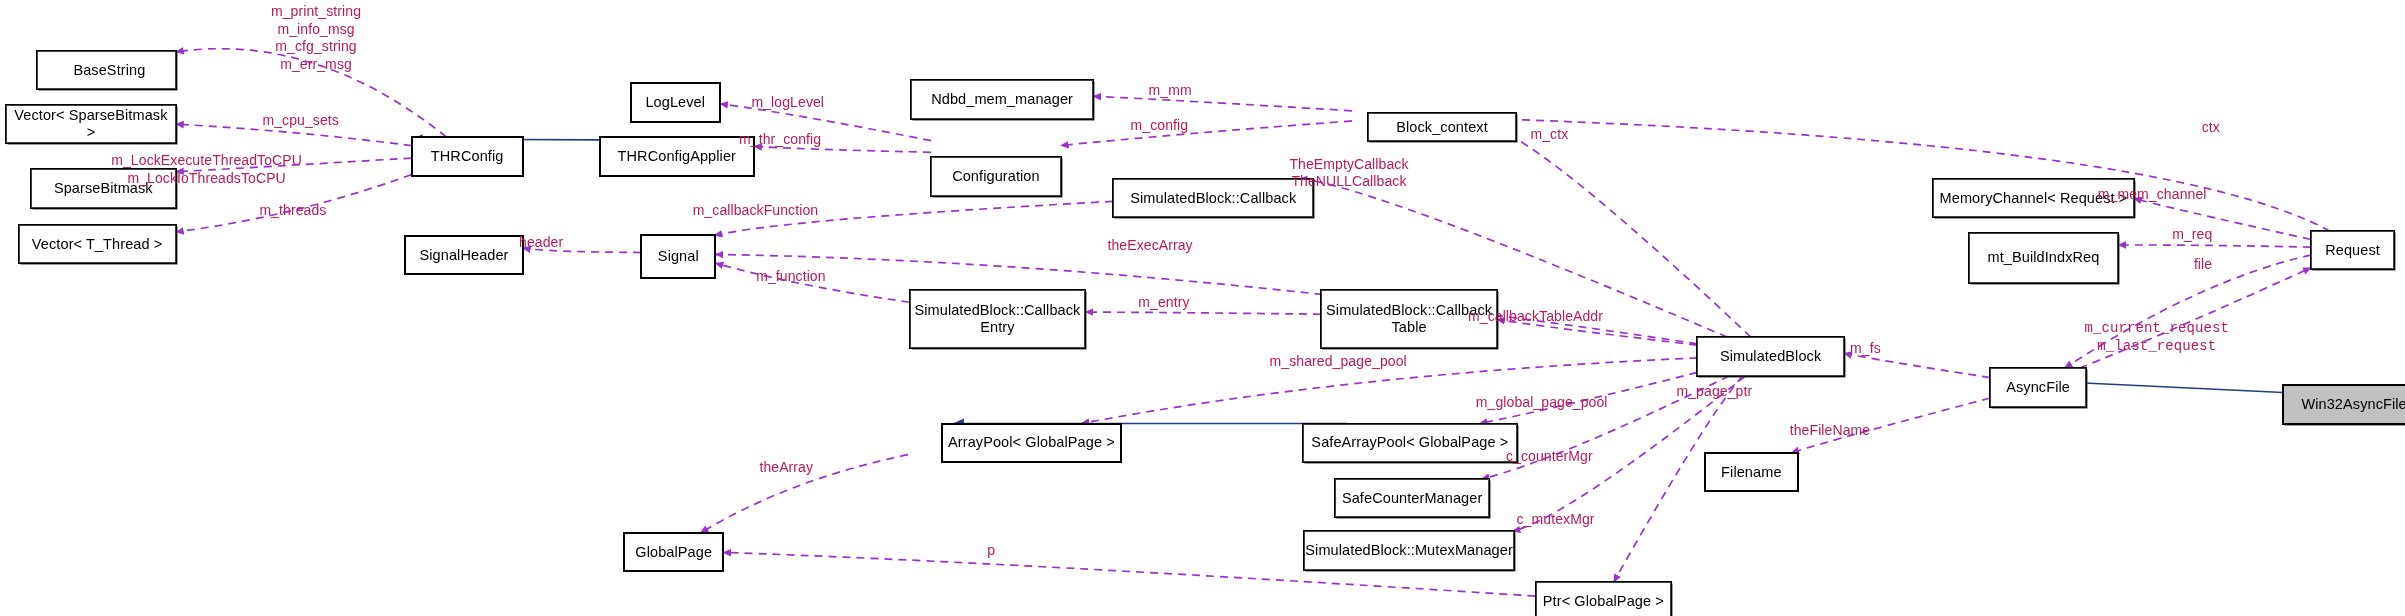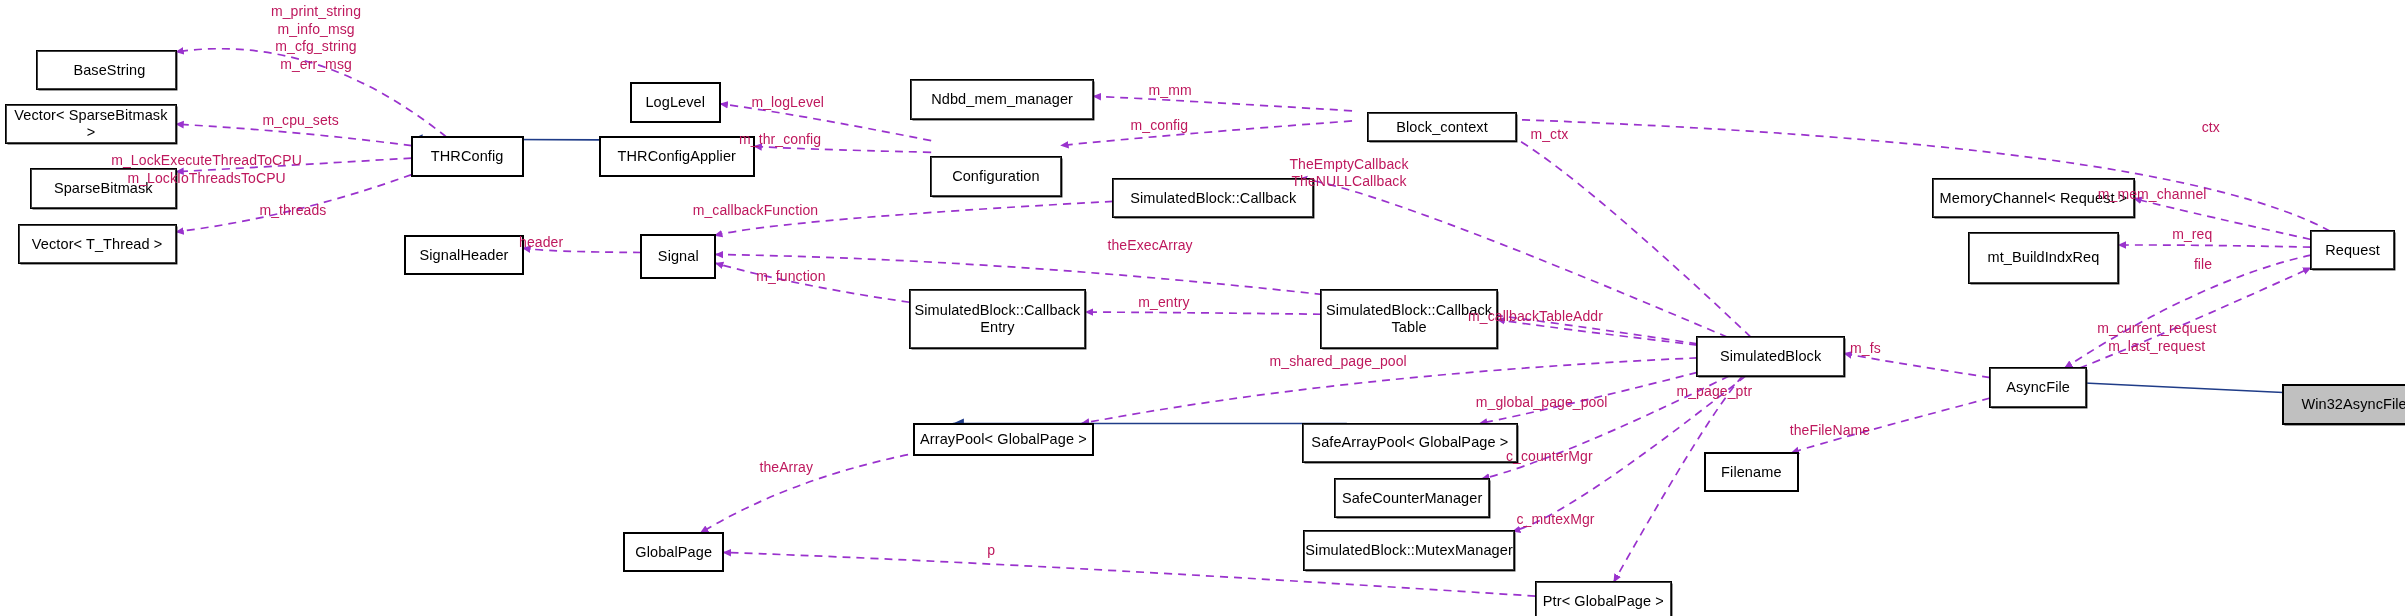--- a/index.html
+++ b/index.html
@@ -117,21 +117,21 @@
       <div class="node" style="left: 411.625px; top: 137.06px; width: 111px; height: 38.5px;">THRConfig</div>
       <div class="node" style="left: 405.458px; top: 235.62px; width: 117.167px; height: 38.5px;">SignalHeader</div>
       <div class="node" style="left: 624.375px; top: 532.84px; width: 98.6667px; height: 38.5px;">GlobalPage</div>
       <div class="node" style="left: 641.333px; top: 235px; width: 74px; height: 43px;">Signal</div>
       <div class="node" style="left: 630.542px; top: 83.16px; width: 89.4167px; height: 38.5px;">LogLevel</div>
       <div class="node" style="left: 599.708px; top: 137.06px; width: 154.167px; height: 38.5px;">THRConfigApplier</div>
       <div class="node shaded" style="left: 931.167px; top: 137.06px; width: 129.5px; height: 38.5px; margin-top: 20px;">Configuration</div>
       <div class="node shaded" style="left: 911.125px; top: 80.08px; width: 181.917px; height: 38.5px;">Ndbd_mem_manager</div>
       <div class="node shaded" style="left: 909.583px; top: 289.52px; width: 175.75px; height: 58.52px;">SimulatedBlock::Callback
 Entry</div>
-      <div class="node" style="left: 914px; top: 423.5px; width: 178.833px; height: 31px;">ArrayPool&lt; GlobalPage &gt;</div>
+      <div class="node" style="left: 942px; top: 423.5px; width: 178.833px; height: 38px;">ArrayPool&lt; GlobalPage &gt;</div>
       <div class="node shaded" style="left: 1113.08px; top: 178.64px; width: 200.417px; height: 38.5px;">SimulatedBlock::Callback</div>
       <div class="node shaded" style="left: 1321.21px; top: 289.52px; width: 175.75px; height: 58.52px;">SimulatedBlock::Callback
 Table</div>
       <div class="node shaded" style="left: 1302.71px; top: 423.5px; width: 214.292px; height: 38.5px;">SafeArrayPool&lt; GlobalPage &gt;</div>
       <div class="node shaded" style="left: 1335.08px; top: 478.94px; width: 154.167px; height: 38.5px;">SafeCounterManager</div>
       <div class="node shaded" style="left: 1304.25px; top: 531.3px; width: 209.667px; height: 38.5px;">SimulatedBlock::MutexManager</div>
       <div class="node shaded" style="left: 1535.5px; top: 582.12px; width: 135.667px; height: 38.5px;">Ptr&lt; GlobalPage &gt;</div>
       <div class="node shaded" style="left: 1352.04px; top: 113px; width: 148px; height: 28px; margin-left: 16px;">Block_context</div>
       <div class="node shaded" style="left: 1697.38px; top: 337.26px; width: 146.458px; height: 38.5px;">SimulatedBlock</div>
       <div class="node" style="left: 1705.08px; top: 452.76px; width: 92.5px; height: 38.5px;">Filename</div>
@@ -169,16 +169,16 @@
       <div class="edge-label" style="left: 786.25px; top: 458.92px; transform: translateX(-50%);">theArray</div>
       <div class="edge-label" style="left: 991.292px; top: 542.08px; transform: translateX(-50%);">p</div>
       <div class="edge-label" style="left: 1714.33px; top: 383.46px; transform: translateX(-50%);">m_page_ptr</div>
       <div class="edge-label" style="left: 1549.38px; top: 126.28px; transform: translateX(-50%);">m_ctx</div>
       <div class="edge-label" style="left: 1865.42px; top: 340.34px; transform: translateX(-50%);">m_fs</div>
       <div class="edge-label" style="left: 1829.96px; top: 421.96px; transform: translateX(-50%);">theFileName</div>
       <div class="edge-label" style="left: 2152.17px; top: 186.34px; transform: translateX(-50%);">m_mem_channel</div>
       <div class="edge-label" style="left: 2192.25px; top: 226.38px; transform: translateX(-50%);">m_req</div>
       <div class="edge-label" style="left: 2210.75px; top: 118.58px; transform: translateX(-50%);">ctx</div>
       <div class="edge-label" style="left: 2203.04px; top: 255.64px; transform: translateX(-50%);">file</div>
-      <div class="edge-label" style="left: 2156.79px; top: 320.32px; transform: translateX(-50%);">m_current_request
+      <div class="edge-label" style="left: 2156.79px; top: 320.32px; transform: translateX(-50%); font-family: Liberation Mono, monospace;">m_current_request
 m_last_request</div>
     </div>
 </div>
 
 </body></html>

